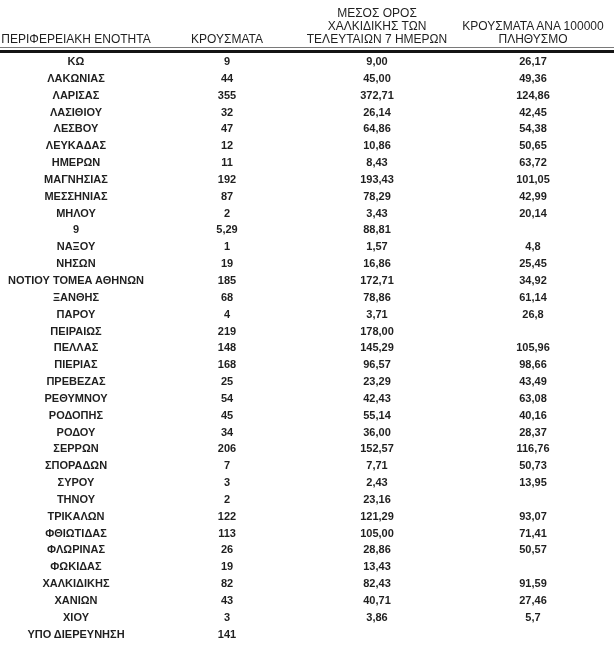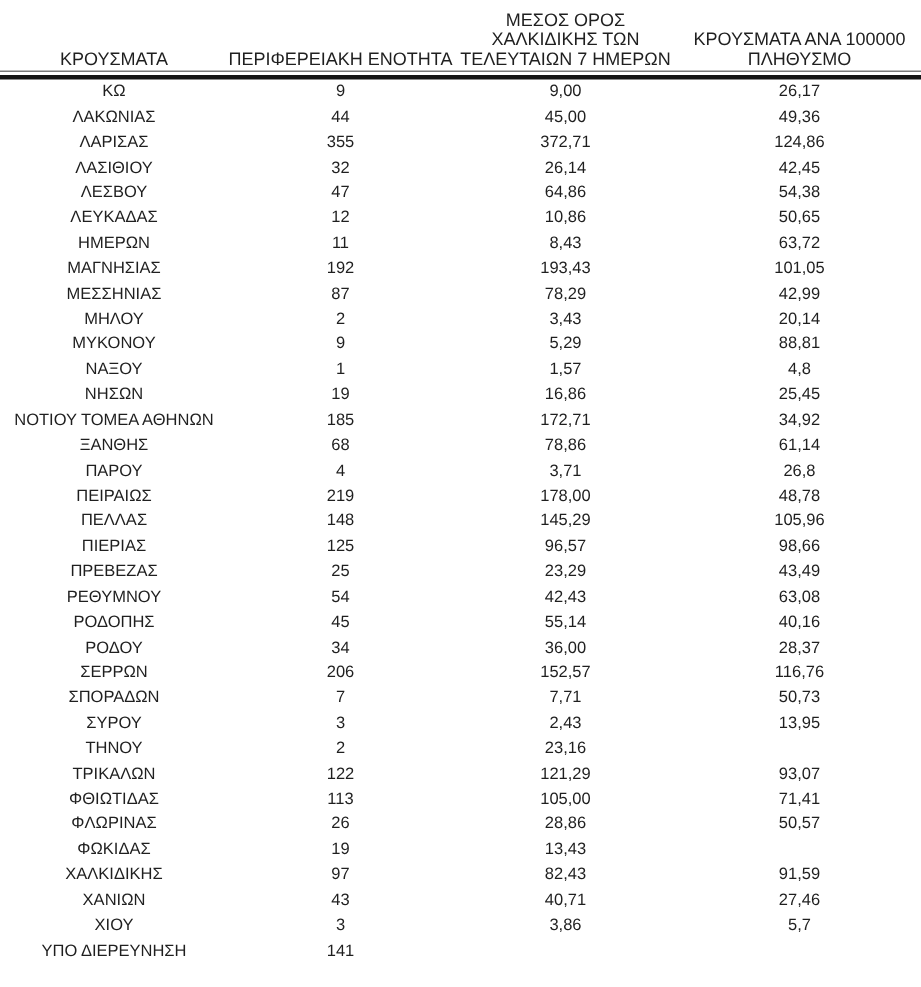--- a/index.html
+++ b/index.html
@@ -32,41 +32,42 @@
     white-space: nowrap;
   }
   .header-sep {
     height: 2px;
     border-top: 1px solid #7a7a7a;
     border-bottom: 3px solid #141414;
     margin-top: 1px;
   }
   .table-body .grid-row {
     height: 16.85px;
+    font-weight: bold;
   }
   .cell {
     text-align: center;
     font-size: 11px;
     line-height: 16.85px;
     height: 16.85px;
     white-space: nowrap;
     overflow: hidden;
   }
 </style>
 </head>
 <body>
 
 <div class="page">
 
   <div class="grid-row table-header">
     <div class="hcell">
-      <span>ΚΡΟΥΣΜΑΤΑ</span>
+      <span>ΠΕΡΙΦΕΡΕΙΑΚΗ ΕΝΟΤΗΤΑ</span>
     </div>
     <div class="hcell">
-      <span>ΠΕΡΙΦΕΡΕΙΑΚΗ ΕΝΟΤΗΤΑ</span>
+      <span>ΚΡΟΥΣΜΑΤΑ</span>
     </div>
     <div class="hcell">
       <div>ΜΕΣΟΣ ΟΡΟΣ</div>
       <div>ΧΑΛΚΙΔΙΚΗΣ ΤΩΝ</div>
       <div>ΤΕΛΕΥΤΑΙΩΝ 7 ΗΜΕΡΩΝ</div>
     </div>
     <div class="hcell">
       <div>ΚΡΟΥΣΜΑΤΑ ΑΝΑ 100000</div>
       <div>ΠΛΗΘΥΣΜΟ</div>
     </div>
@@ -139,21 +140,20 @@
   </div>
 
   <div class="grid-row">
     <div class="cell">ΜΗΛΟΥ</div>
     <div class="cell">2</div>
     <div class="cell">3,43</div>
     <div class="cell">20,14</div>
   </div>
 
   <div class="grid-row">
-    <div class="cell">ΜΥΚΟΝΟΥ</div>
     <div class="cell">9</div>
     <div class="cell">5,29</div>
     <div class="cell">88,81</div>
   </div>
 
   <div class="grid-row">
     <div class="cell">ΝΑΞΟΥ</div>
     <div class="cell">1</div>
     <div class="cell">1,57</div>
     <div class="cell">4,8</div>
@@ -184,33 +184,32 @@
     <div class="cell">ΠΑΡΟΥ</div>
     <div class="cell">4</div>
     <div class="cell">3,71</div>
     <div class="cell">26,8</div>
   </div>
 
   <div class="grid-row">
     <div class="cell">ΠΕΙΡΑΙΩΣ</div>
     <div class="cell">219</div>
     <div class="cell">178,00</div>
-    <div class="cell">48,78</div>
   </div>
 
   <div class="grid-row">
     <div class="cell">ΠΕΛΛΑΣ</div>
     <div class="cell">148</div>
     <div class="cell">145,29</div>
     <div class="cell">105,96</div>
   </div>
 
   <div class="grid-row">
     <div class="cell">ΠΙΕΡΙΑΣ</div>
-    <div class="cell">125</div>
+    <div class="cell">168</div>
     <div class="cell">96,57</div>
     <div class="cell">98,66</div>
   </div>
 
   <div class="grid-row">
     <div class="cell">ΠΡΕΒΕΖΑΣ</div>
     <div class="cell">25</div>
     <div class="cell">23,29</div>
     <div class="cell">43,49</div>
   </div>
@@ -286,21 +285,21 @@
   </div>
 
   <div class="grid-row">
     <div class="cell">ΦΩΚΙΔΑΣ</div>
     <div class="cell">19</div>
     <div class="cell">13,43</div>
   </div>
 
   <div class="grid-row">
     <div class="cell">ΧΑΛΚΙΔΙΚΗΣ</div>
-    <div class="cell">97</div>
+    <div class="cell">82</div>
     <div class="cell">82,43</div>
     <div class="cell">91,59</div>
   </div>
 
   <div class="grid-row">
     <div class="cell">ΧΑΝΙΩΝ</div>
     <div class="cell">43</div>
     <div class="cell">40,71</div>
     <div class="cell">27,46</div>
   </div>

